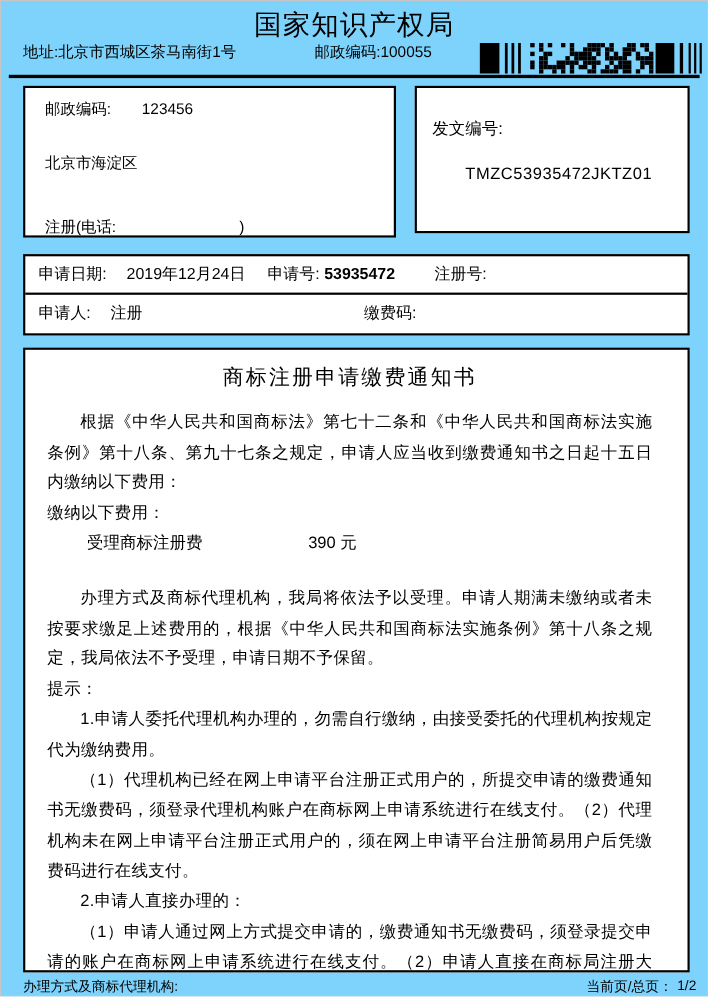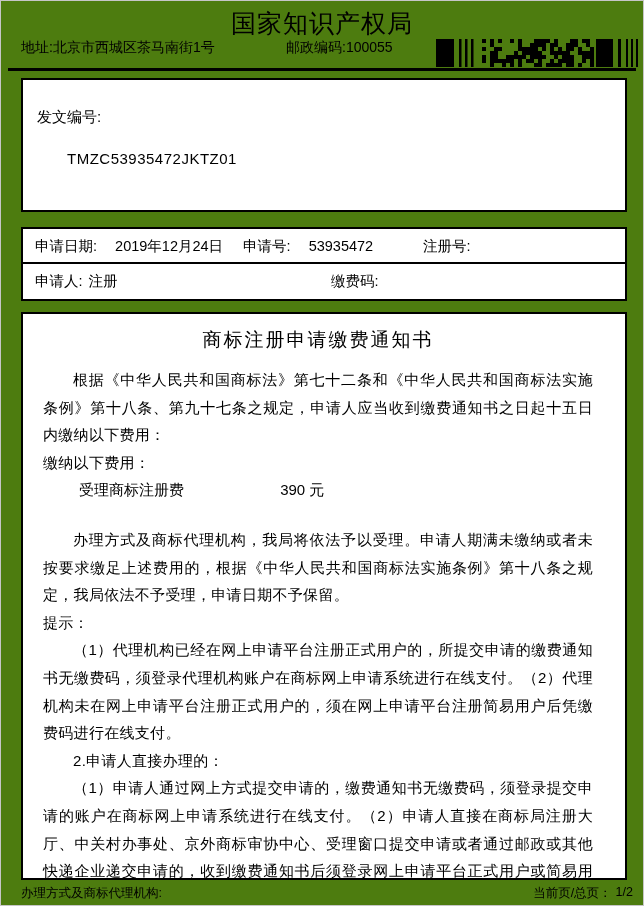--- a/index.html
+++ b/index.html
@@ -5,21 +5,21 @@
   * { box-sizing: border-box; margin: 0; padding: 0; }
   html, body { background: #fff; }
   body {
     width: 644px; height: 906px;
     font-family: "Liberation Sans", sans-serif;
     color: #000;
   }
   .page {
     position: relative;
     width: 644px; height: 906px;
-    background: #4d7c0f;
+    background: #7dd3fc;
     border: 1px solid #c6c6c6;
     overflow: hidden;
   }
   
   .doc-title {
     margin-top: 8px;
     text-align: center;
     font-family: "Liberation Serif", "DejaVu Serif", serif;
     font-size: 25px;
     font-weight: normal;
@@ -65,23 +65,23 @@
     font-size: 15px;
   }
   .docnum-box .docnum-value { margin-top: 23px; margin-left: 30px; letter-spacing: 0.5px; }
   
   .app-box { margin: 15px 16px 0 20px; font-size: 14.5px; }
   .app-box .row { position: relative; height: 35px; line-height: 35px; padding-left: 12px; }
   .app-box .row1 { border-bottom: 2px solid #000; }
   .app-box .lbl, .app-box .val { display: inline-block; }
   .app-box .apply-date { margin-left: 14px; }
   .app-box .apply-no-lbl { margin-left: 16px; }
-  .app-box .apply-no { margin-left: 14px; }
-  .app-box .reg-no-lbl { position: absolute; left: 400px; }
-  .app-box .applicant { margin-left: 2px; }
+  .app-box .apply-no { margin-left: 0; font-weight: bold; }
+  .app-box .reg-no-lbl { position: absolute; left: 372px; }
+  .app-box .applicant { margin-left: 14px; }
   .app-box .pay-code-lbl { position: absolute; left: 308px; }
   
   .notice-box {
     margin: 11px 16px 0 20px;
     height: 568px;
     padding: 12px 32px 0 20px;
     font-size: 15px;
     overflow: hidden;
   }
   .notice-title {
@@ -241,20 +241,31 @@
           <rect x="190" y="0" width="2" height="28" fill="#000"></rect>
           <rect x="195" y="0" width="2" height="28" fill="#000"></rect>
           <rect x="200" y="0" width="2" height="28" fill="#000"></rect>
         </svg>
     </span>
   </div>
 
   <div class="separator"></div>
 
   <div class="box-row">
+    <div class="bx sender-box">
+      <div class="line1">
+        <span class="lbl">邮政编码:</span>
+        <span class="val">123456</span>
+      </div>
+      <div class="line2">北京市海淀区</div>
+      <div class="line3">
+        <span>注册(电话:</span>
+        <span class="close">)</span>
+      </div>
+    </div>
 
     <div class="bx docnum-box">
       <div>发文编号:</div>
       <div class="docnum-value">TMZC53935472JKTZ01</div>
     </div>
   </div>
 
   <div class="bx app-box">
     <div class="row row1">
       <span class="lbl">申请日期:</span>
@@ -273,20 +284,21 @@
   <div class="bx notice-box">
     <h2 class="notice-title">商标注册申请缴费通知书</h2>
     <p class="indent p-first">根据《中华人民共和国商标法》第七十二条和《中华人民共和国商标法实施条例》第十八条、第九十七条之规定，申请人应当收到缴费通知书之日起十五日内缴纳以下费用：</p>
     <p>缴纳以下费用：</p>
     <div class="fee-row">
       <span>受理商标注册费</span>
       <span class="fee-amount">390 元</span>
     </div>
     <p class="indent p-after-gap">办理方式及商标代理机构，我局将依法予以受理。申请人期满未缴纳或者未按要求缴足上述费用的，根据《中华人民共和国商标法实施条例》第十八条之规定，我局依法不予受理，申请日期不予保留。</p>
     <p>提示：</p>
+    <p class="indent">1.申请人委托代理机构办理的，勿需自行缴纳，由接受委托的代理机构按规定代为缴纳费用。</p>
     <p class="indent">（1）代理机构已经在网上申请平台注册正式用户的，所提交申请的缴费通知书无缴费码，须登录代理机构账户在商标网上申请系统进行在线支付。（2）代理机构未在网上申请平台注册正式用户的，须在网上申请平台注册简易用户后凭缴费码进行在线支付。</p>
     <p class="indent">2.申请人直接办理的：</p>
     <p class="indent">（1）申请人通过网上方式提交申请的，缴费通知书无缴费码，须登录提交申请的账户在商标网上申请系统进行在线支付。（2）申请人直接在商标局注册大厅、中关村办事处、京外商标审协中心、受理窗口提交申请或者通过邮政或其他快递企业递交申请的，收到缴费通知书后须登录网上申请平台正式用户或简易用户凭缴费码进行在线支付。</p>
   </div>
 
   <div class="footer-row">
     <span>办理方式及商标代理机构:</span>
     <span class="pages">
       <span>当前页/总页：</span>
       <span>1/2</span>

